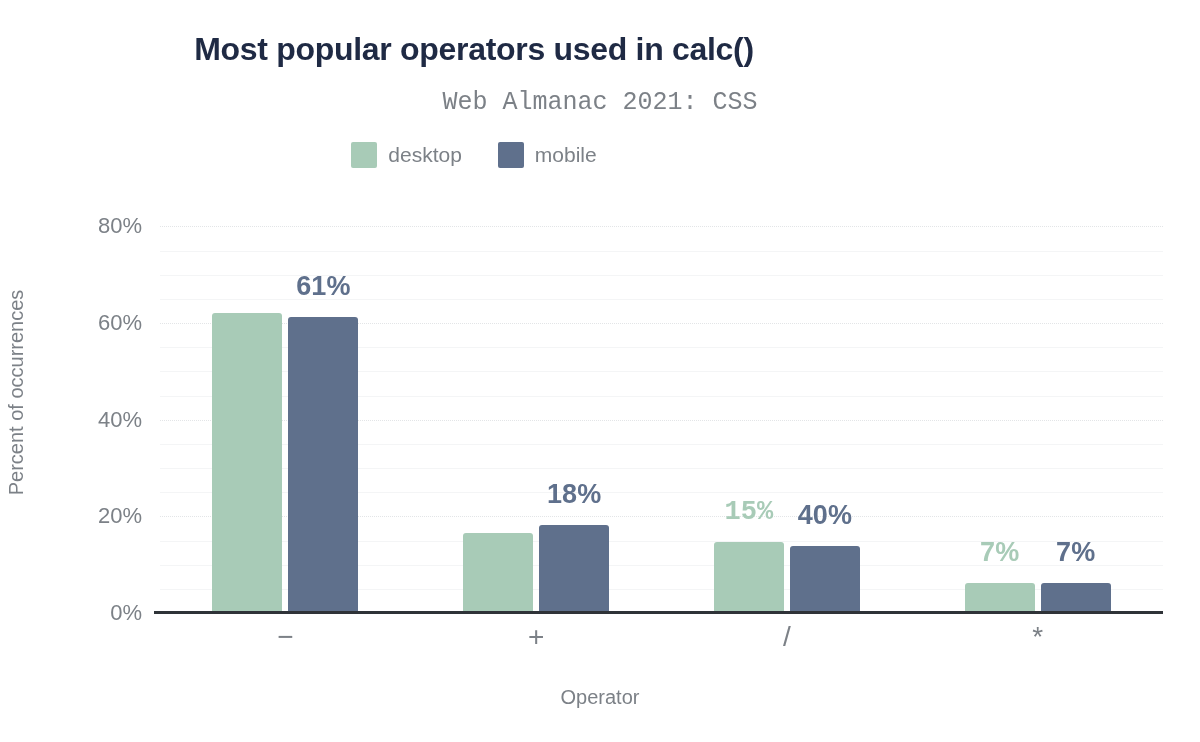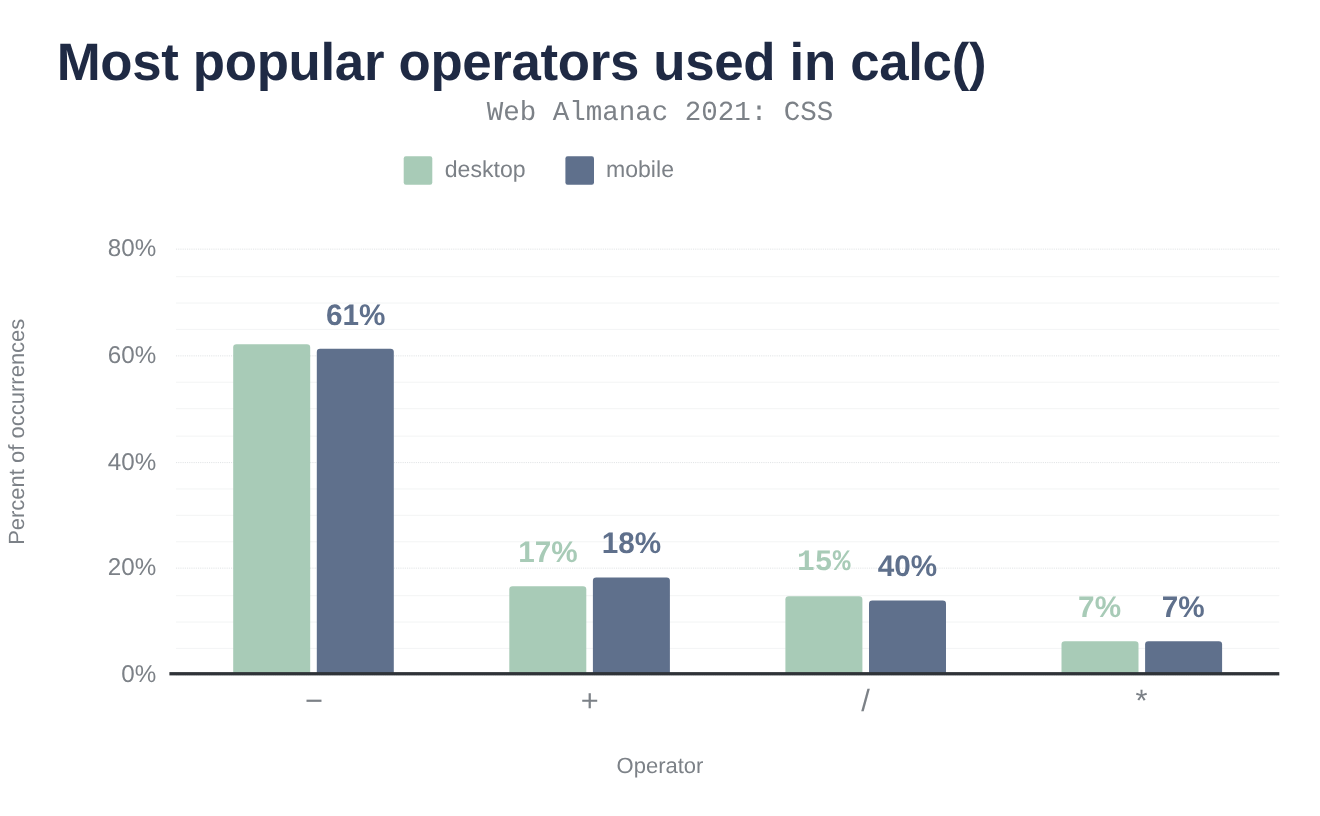--- a/index.html
+++ b/index.html
@@ -22,21 +22,21 @@
     height: 742px;
   }
 
   
   .chart-title {
     position: absolute;
     left: 0;
     top: 32px;
     width: 948px;
     text-align: center;
-    font-size: 48px;
+    font-size: 32px;
     font-weight: bold;
     color: #1f2a44;
     letter-spacing: -0.3px;
     line-height: 1.1;
   }
   .chart-subtitle {
     position: absolute;
     left: 0;
     top: 89px;
     width: 1200px;
@@ -44,21 +44,21 @@
     font-size: 25px;
     font-weight: normal;
     color: #7c8187;
     line-height: 1.1;
     font-family: Liberation Mono, monospace;
   }
 
   
   .legend {
     position: absolute;
-    left: 16px;
+    left: 0;
     top: 142px;
     width: 948px;
     display: flex;
     justify-content: center;
     align-items: center;
     gap: 36px;
   }
   .legend-item {
     display: flex;
     align-items: center;
@@ -207,21 +207,20 @@
         <div class="ytick" style="top: 309.333px;">20%</div>
         <div class="ytick" style="top: 212.667px;">40%</div>
         <div class="ytick" style="top: 116px;">60%</div>
         <div class="ytick" style="top: 19.3333px;">80%</div>
       </div>
     <div class="bars-layer" id="bars-layer">
         <div class="bar" style="left: 52.375px; width: 70px; height: 299.667px; background: rgb(168, 203, 183);"></div>
         <div class="bar" style="left: 128.375px; width: 70px; height: 295.8px; background: rgb(95, 112, 140);"></div>
         <div class="bar-label" style="color: rgb(95, 112, 140); left: 103.375px; width: 120px; bottom: 310.8px;">61%</div>
         <div class="bar" style="left: 303.125px; width: 70px; height: 79.75px; background: rgb(168, 203, 183);"></div>
-        <div class="bar-label" style="color: rgb(168, 203, 183); left: 278.125px; width: 120px; bottom: 94.75px;">17%</div>
         <div class="bar" style="left: 379.125px; width: 70px; height: 87.9667px; background: rgb(95, 112, 140);"></div>
         <div class="bar-label" style="color: rgb(95, 112, 140); left: 354.125px; width: 120px; bottom: 102.967px;">18%</div>
         <div class="bar" style="left: 553.875px; width: 70px; height: 71.05px; background: rgb(168, 203, 183);"></div>
         <div class="bar-label" style="color: rgb(168, 203, 183); left: 528.875px; width: 120px; bottom: 86.05px; font-family: Liberation Mono, monospace;">15%</div>
         <div class="bar" style="left: 629.875px; width: 70px; height: 66.7px; background: rgb(95, 112, 140);"></div>
         <div class="bar-label" style="color: rgb(95, 112, 140); left: 604.875px; width: 120px; bottom: 81.7px;">40%</div>
         <div class="bar" style="left: 804.625px; width: 70px; height: 30.45px; background: rgb(168, 203, 183);"></div>
         <div class="bar-label" style="color: rgb(168, 203, 183); left: 779.625px; width: 120px; bottom: 45.45px;">7%</div>
         <div class="bar" style="left: 880.625px; width: 70px; height: 30.45px; background: rgb(95, 112, 140);"></div>
         <div class="bar-label" style="color: rgb(95, 112, 140); left: 855.625px; width: 120px; bottom: 45.45px;">7%</div>

